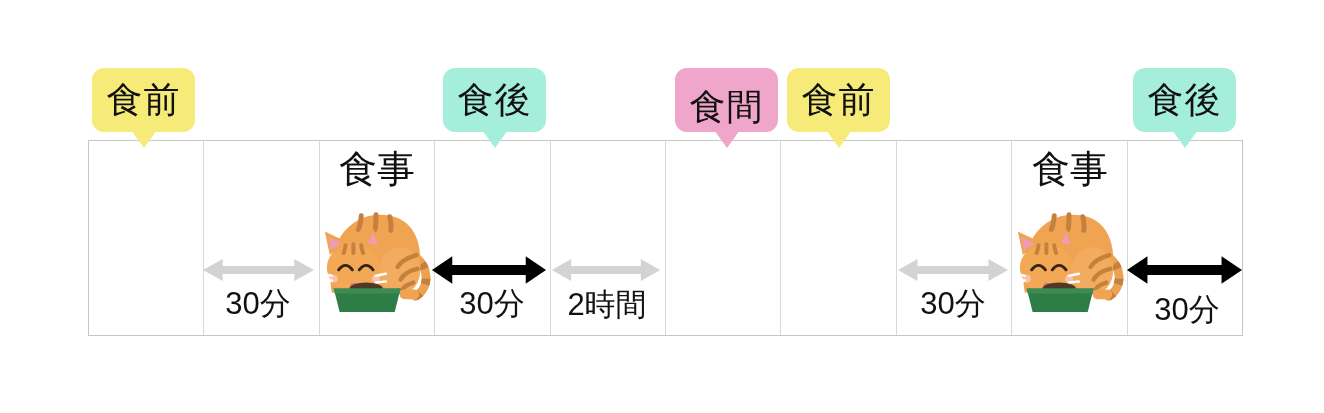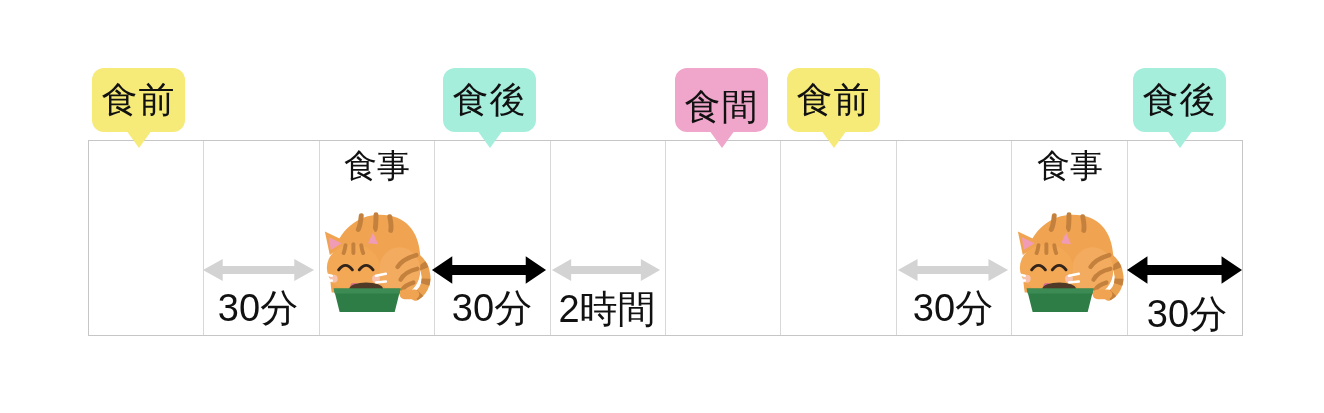--- a/index.html
+++ b/index.html
@@ -9,38 +9,38 @@
   }
   
   .band{
     position:absolute;left:88px;top:140px;width:1155px;height:196px;
     border:1px solid #c6c6c6;box-sizing:border-box;display:flex;background:#fff;
   }
   .cell{flex:1 1 0;border-right:1px solid #d8d8d8;box-sizing:border-box;}
   .cell:last-child{border-right:none;}
   
   .bubble{
-    position:absolute;top:68px;width:93px;height:64px;border-radius:12px;
+    position:absolute;top:68px;width:103px;height:64px;border-radius:12px;
     display:flex;align-items:center;justify-content:center;
     font-size:36px;font-weight:500;letter-spacing:1px;
   }
   .bubble .tail{
     position:absolute;top:100%;left:50%;transform:translateX(-50%);
     width:0;height:0;border-left:13px solid transparent;border-right:13px solid transparent;
     border-top:18px solid #000;margin-top:-2px;
   }
   
   .meal-label{
     position:absolute;top:144px;width:116px;text-align:center;
-    font-size:33px;font-weight:500;
+    font-size:38px;font-weight:500;
   }
   
   .arrow{position:absolute;display:block;}
   .time-label{
-    position:absolute;width:120px;text-align:center;font-size:38px;font-weight:400;
+    position:absolute;width:120px;text-align:center;font-size:31px;font-weight:400;
   }
   .cat{position:absolute;}
 </style>
 </head>
 <body>
 
 <div class="stage">
 
   <div class="band">
     <div class="cell"></div>

